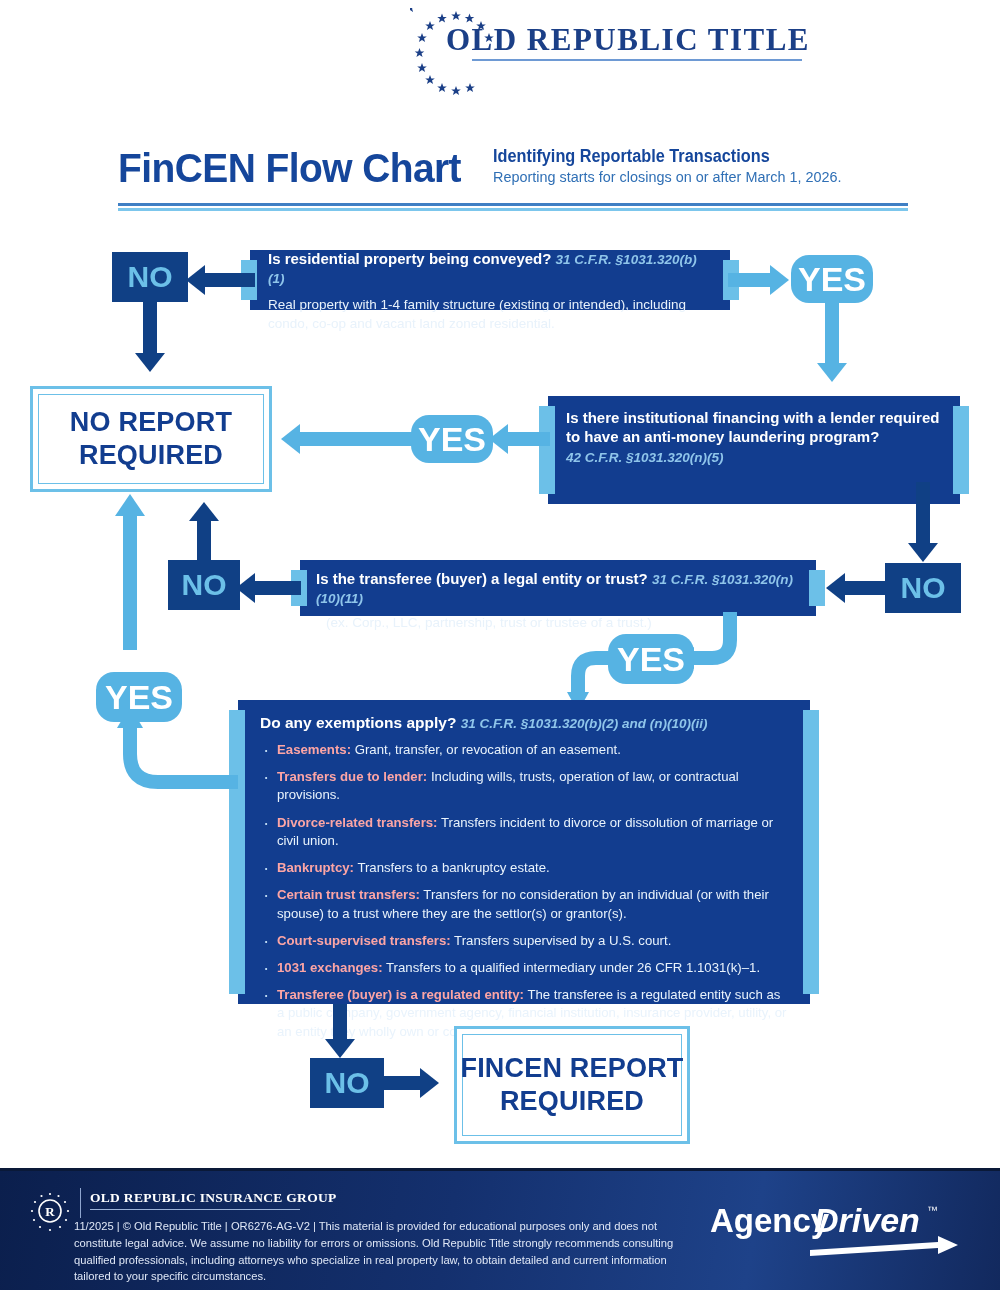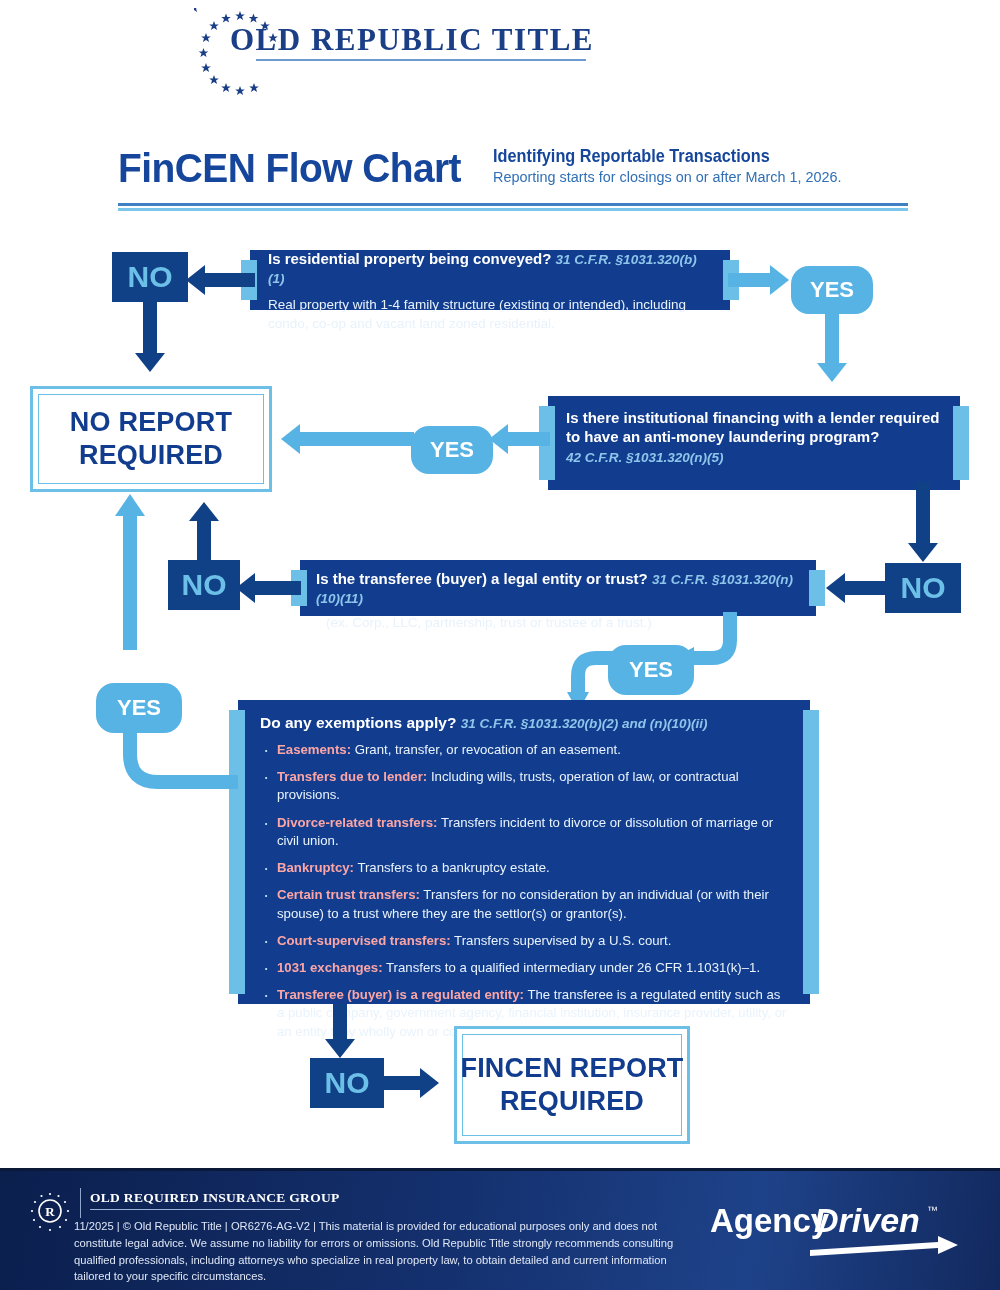--- a/index.html
+++ b/index.html
@@ -9,21 +9,21 @@
     font-family:"Liberation Sans", sans-serif;
     position:relative;overflow:hidden;
     -webkit-font-smoothing:antialiased;
   }
   .page{position:relative;width:1000px;height:1290px;}
 
   
   
 
   
-  .logo-wrap{position:absolute;left:0;top:24px;width:814px;text-align:center;}
+  .logo-wrap{position:absolute;left:0;top:24px;width:814px;text-align:right;}
   .logo-inner{display:inline-block;position:relative;padding-left:10px;}
   .logo-stars{position:absolute;left:-22px;top:-16px;width:92px;height:92px;}
   .logo-text{
     font-family:"Liberation Serif", serif;font-weight:bold;
     font-size:31px;letter-spacing:1.5px;color:#1b3f87;
     line-height:1;padding:0 4px;
   }
   .logo-rule{height:2px;background:#6e9ad4;margin-top:4px;width:330px;margin-left:30px;}
 
   
@@ -54,21 +54,21 @@
   .result{position:absolute;background:#fff;border:3px solid #6cc0e8;box-sizing:border-box;
           display:flex;align-items:center;justify-content:center;}
   .result .inner{position:absolute;left:5px;right:5px;top:5px;bottom:5px;border:1.5px solid #6cc0e8;}
   .result .txt{position:relative;text-align:center;color:#123d8f;font-weight:bold;
                font-size:27px;line-height:1.22;letter-spacing:.2px;}
 
   
   .badge{position:absolute;display:flex;align-items:center;justify-content:center;
          font-weight:bold;box-sizing:border-box;}
   .badge-no{background:#104085;color:#6cc0e8;font-size:30px;}
-  .badge-yes{background:#56b3e3;color:#fff;font-size:22px;border-radius:18px;margin-top:11px;}
+  .badge-yes{background:#56b3e3;color:#fff;font-size:34px;border-radius:18px;}
 
   
   .bar{position:absolute;}
   .navy{background:#104085;}
   .lblue{background:#56b3e3;}
   .arrow{position:absolute;width:0;height:0;}
   .ar-down-navy{border-left:15px solid transparent;border-right:15px solid transparent;border-top:19px solid #104085;}
   .ar-down-blue{border-left:15px solid transparent;border-right:15px solid transparent;border-top:19px solid #56b3e3;}
   .ar-up-navy{border-left:15px solid transparent;border-right:15px solid transparent;border-bottom:19px solid #104085;}
   .ar-left-navy{border-top:15px solid transparent;border-bottom:15px solid transparent;border-right:19px solid #104085;}
@@ -167,21 +167,21 @@
   <div class="arrow ar-down-blue" style="left:817px;top:363px;"></div>
 
   <div class="result" style="left:30px;top:386px;width:242px;height:106px;">
     <div class="inner"></div>
     <div class="txt">
       <span>NO REPORT</span><br>
       <span>REQUIRED</span>
     </div>
   </div>
 
-  <div class="qbox" style="left:548px;top:396px;width:412px;height:94px;padding:13px 18px 14px 18px;">
+  <div class="qbox" style="left:548px;top:396px;width:412px;height:108px;padding:13px 18px 14px 18px;">
     <div class="tab"></div>
     <div class="tabR"></div>
     <div class="q-title">
       <span>Is there institutional financing with a lender required</span><br>
       <span>to have an anti-money laundering program?</span>
     </div>
     <div class="q-cite" style="display:block;margin-top:3px;">42 C.F.R. §1031.320(n)(5)</div>
   </div>
 
   <div class="bar lblue" style="left:508px;top:432px;width:42px;height:14px;"></div>
@@ -276,21 +276,21 @@
           <circle cx="6" cy="30" r="1.1"></circle>
         <circle cx="38" cy="30" r="1.1"></circle>
           <circle cx="12" cy="37" r="1.1"></circle>
         <circle cx="32" cy="37" r="1.1"></circle>
           <circle cx="22" cy="40" r="1.1"></circle>
       </g>
       <circle cx="22" cy="21" r="11" fill="none" stroke="#ffffff" stroke-width="1.6"></circle>
       <text x="22" y="26" text-anchor="middle" font-family="Liberation Serif, serif" font-size="13" font-weight="bold" fill="#ffffff">R</text>
     </svg>
     <div class="or-div"></div>
-    <div class="or-name">OLD REQUIRED INSURANCE GROUP</div>
+    <div class="or-name">OLD REPUBLIC INSURANCE GROUP</div>
     <div class="or-name-rule"></div>
     <div class="disclaimer">11/2025 | © Old Republic Title | OR6276-AG-V2 | This material is provided for educational purposes only and does not constitute legal advice. We assume no liability for errors or omissions. Old Republic Title strongly recommends consulting qualified professionals, including attorneys who specialize in real property law, to obtain detailed and current information tailored to your specific circumstances.</div>
 
     <svg class="ad-logo" viewBox="0 0 262 62">
       <text x="0" y="34" font-family="Liberation Sans, sans-serif" font-size="33" font-weight="bold" fill="#ffffff">Agency</text>
       <text x="104" y="34" font-family="Liberation Sans, sans-serif" font-size="34" font-weight="bold" font-style="italic" fill="#ffffff">Driven</text>
       <text x="217" y="16" font-family="Liberation Sans, sans-serif" font-size="11" fill="#ffffff">™</text>
       <path d="M100 52 L228 44 L228 38 L248 47 L228 56 L228 50 L100 58 Z" fill="#ffffff"></path>
     </svg>
   </div>

